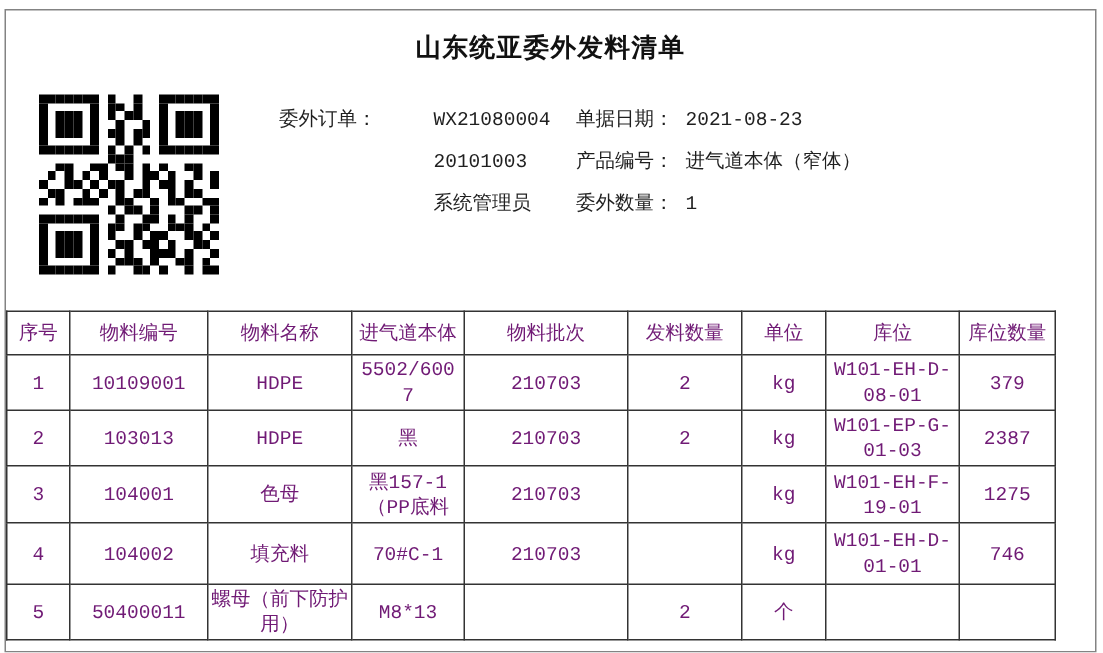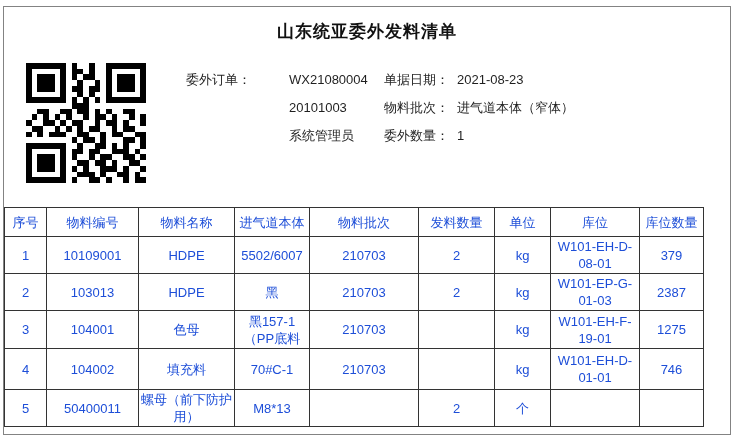--- a/index.html
+++ b/index.html
@@ -4,21 +4,21 @@
 <style>
   html,body{margin:0;padding:0;}
   body{
     width:735px;height:435px;background:#ffffff;
     font-family:"Liberation Sans","DejaVu Sans",sans-serif;
     color:#1f1f1f;-webkit-font-smoothing:antialiased;
   }
   .page{position:relative;width:735px;height:435px;background:#fff;overflow:hidden;}
   .sheet{
     position:absolute;left:3px;top:6px;width:728px;height:429px;
-    box-sizing:border-box;border:1px solid #838383;background:#fff;
+    box-sizing:border-box;border:1px solid #838383;background:#fff;font-family:Liberation Mono, monospace;
   }
   .doc-title{
     position:absolute;top:13px;left:0;width:100%;
     text-align:center;font-size:17px;font-weight:bold;color:#111;
     letter-spacing:1px;
   }
   .qr{
     position:absolute;left:22px;top:56px;width:120px;height:120px;
     display:grid;grid-template-columns:repeat(21,1fr);grid-template-rows:repeat(21,1fr);
     background:#fff;
@@ -32,21 +32,21 @@
   .lab2{position:absolute;left:260px;width:185px;text-align:right;}
   .val2{position:absolute;left:453px;white-space:nowrap;}
   table.mat{
     position:absolute;left:0px;top:200px;width:700px;
     border-collapse:collapse;table-layout:fixed;
   }
   table.mat th,table.mat td{
     border:1px solid #333;text-align:center;vertical-align:middle;
     font-size:13px;font-weight:normal;line-height:17px;
     padding:1px 2px;overflow:hidden;word-break:normal;overflow-wrap:break-word;
-    color:#1d4ed8;background:#fff;
+    color:#701a75;background:#fff;
   }
   table.mat thead tr{height:29px;}
 </style>
 </head>
 <body>
 
 <div class="page">
   <div class="sheet">
 
     <div class="doc-title">山东统亚委外发料清单</div>
@@ -497,21 +497,21 @@
 
     <div class="fields">
       <div class="frow">
         <span class="lab1">委外订单：</span>
         <span class="val1">WX21080004</span>
         <span class="lab2">单据日期：</span>
         <span class="val2">2021-08-23</span>
       </div>
       <div class="frow">
         <span class="val1">20101003</span>
-        <span class="lab2">物料批次：</span>
+        <span class="lab2">产品编号：</span>
         <span class="val2">进气道本体（窄体）</span>
       </div>
       <div class="frow">
         <span class="val1">系统管理员</span>
         <span class="lab2">委外数量：</span>
         <span class="val2">1</span>
       </div>
     </div>
 
     <table class="mat">

